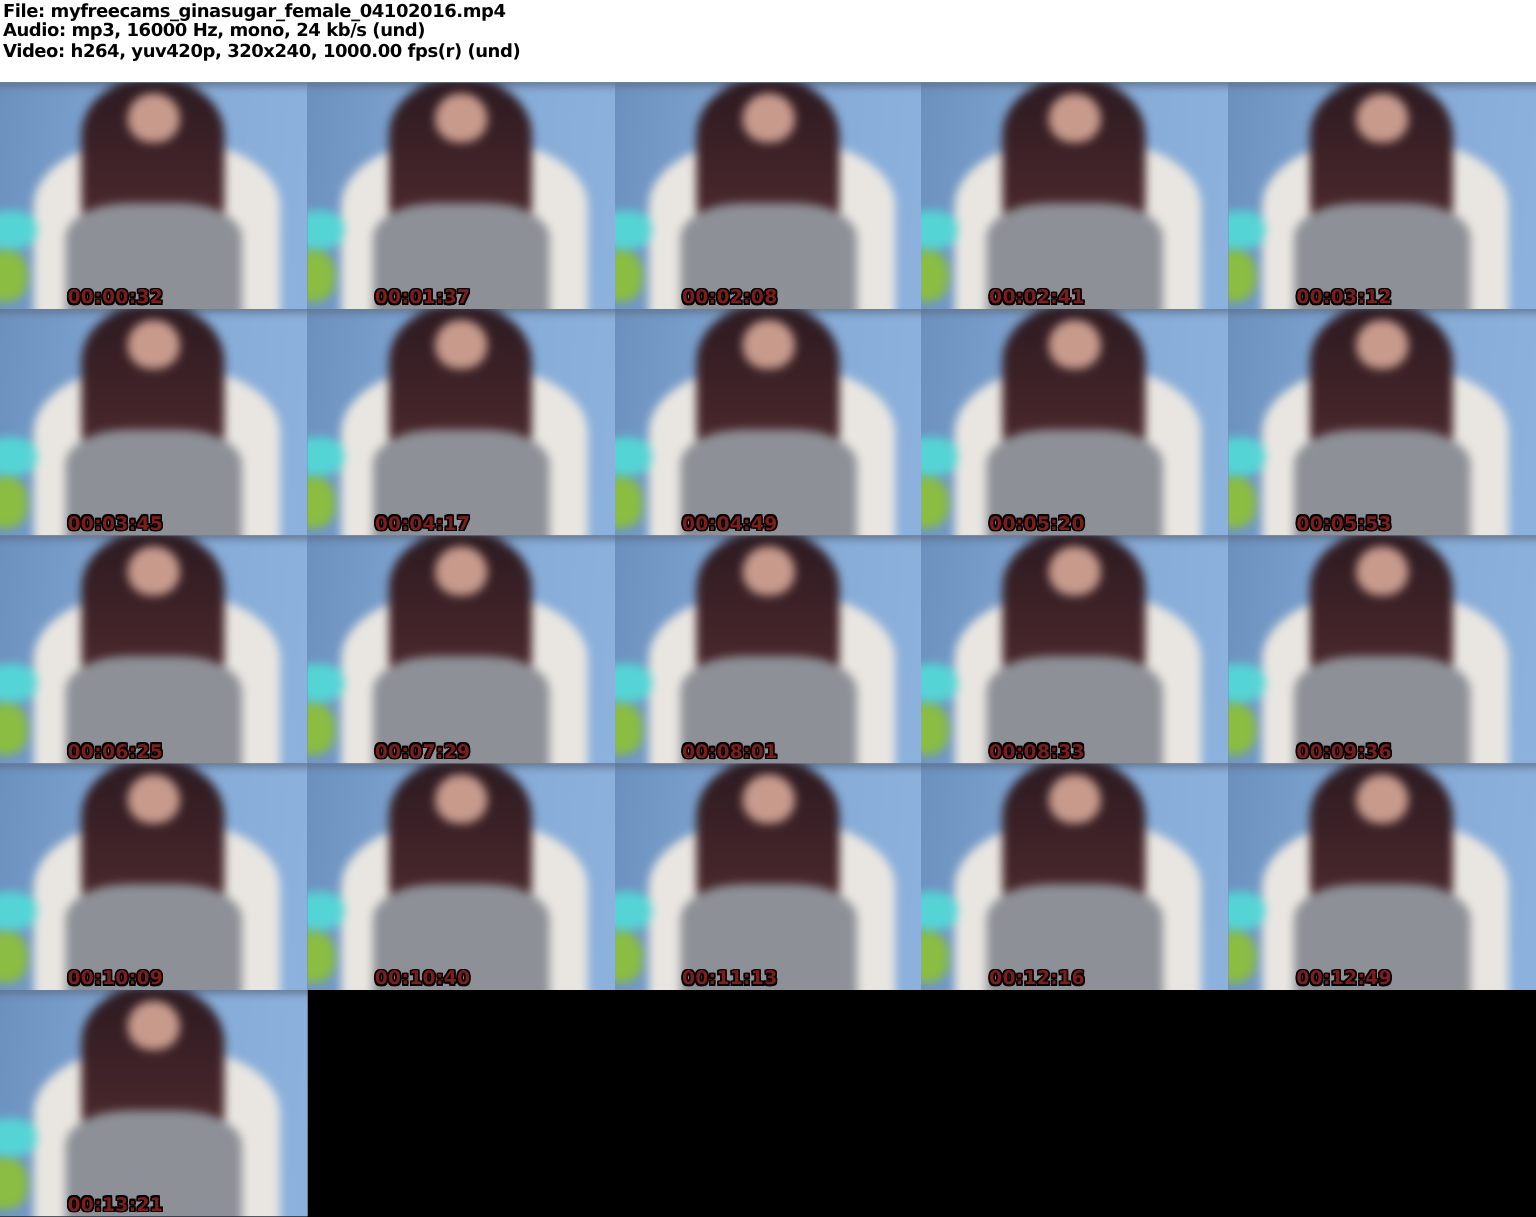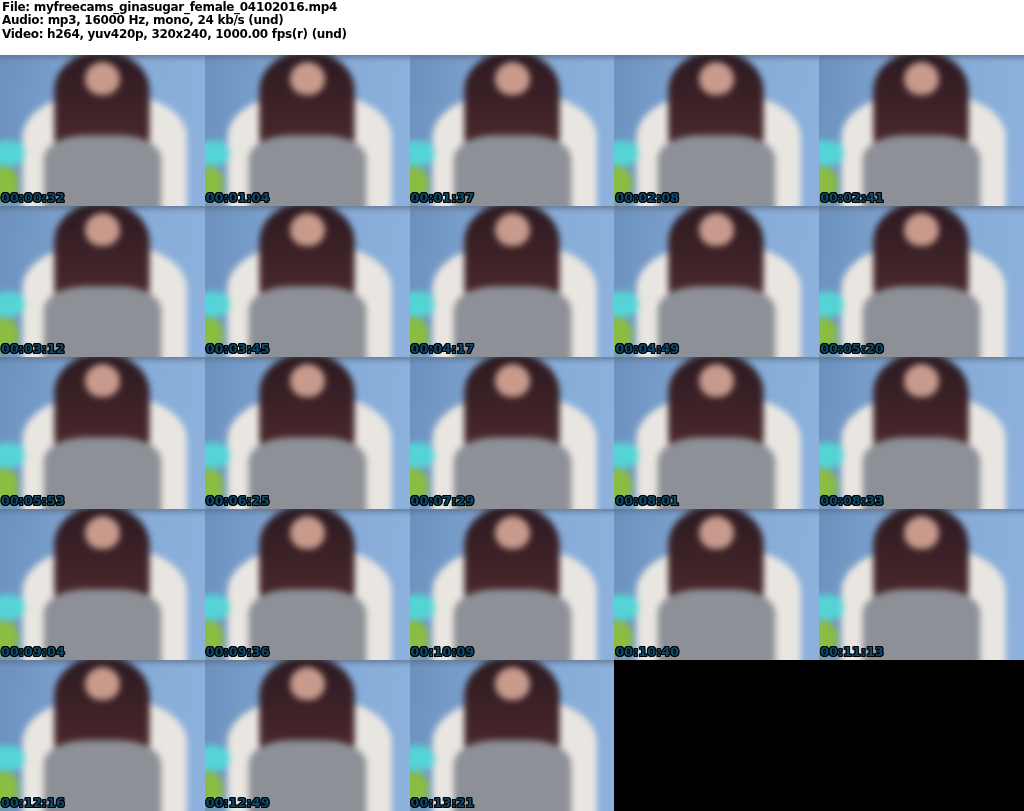--- a/index.html
+++ b/index.html
@@ -84,28 +84,29 @@
   .garment {
     position: absolute; left: 23%; width: 54%; top: 53%; height: 56%;
     background: #8d9097;
     border-radius: 36% 36% 0 0 / 26% 26% 0 0;
   }
   
   .ts {
     position: absolute; left: 1px; bottom: 1px;
     font-size: 12.5px;
     font-weight: bold;
-    color: #0c4a6e;
+    color: #7f1d1d;
     letter-spacing: 0.2px;
     z-index: 2;
     text-shadow:
       -1px -1px 0 #000, 1px -1px 0 #000,
       -1px  1px 0 #000, 1px  1px 0 #000,
        0   -1px 0 #000, 0    1px 0 #000,
       -1px  0   0 #000, 1px  0   0 #000;
+    padding-left: 44px;
   }
 </style>
 </head>
 <body>
 
 <div class="sheet">
 
   <div class="info-header">
     <div class="info-line">File: myfreecams_ginasugar_female_04102016.mp4</div>
     <div class="info-line">Audio: mp3, 16000 Hz, mono, 24 kb/s (und)</div>
@@ -119,32 +120,20 @@
       <div class="chair"></div>
       <div class="pillow-cyan"></div>
       <div class="pillow-green"></div>
       <div class="hair"></div>
       <div class="head"></div>
       <div class="garment"></div>
     </div>
     <span class="ts">00:00:32</span>
   </div>
 
-  <div class="cell">
-    <div class="art">
-      <div class="top-strip"></div>
-      <div class="chair"></div>
-      <div class="pillow-cyan"></div>
-      <div class="pillow-green"></div>
-      <div class="hair"></div>
-      <div class="head"></div>
-      <div class="garment"></div>
-    </div>
-    <span class="ts">00:01:04</span>
-  </div>
 
   <div class="cell">
     <div class="art">
       <div class="top-strip"></div>
       <div class="chair"></div>
       <div class="pillow-cyan"></div>
       <div class="pillow-green"></div>
       <div class="hair"></div>
       <div class="head"></div>
       <div class="garment"></div>
@@ -302,32 +291,20 @@
       <div class="chair"></div>
       <div class="pillow-cyan"></div>
       <div class="pillow-green"></div>
       <div class="hair"></div>
       <div class="head"></div>
       <div class="garment"></div>
     </div>
     <span class="ts">00:08:33</span>
   </div>
 
-  <div class="cell">
-    <div class="art">
-      <div class="top-strip"></div>
-      <div class="chair"></div>
-      <div class="pillow-cyan"></div>
-      <div class="pillow-green"></div>
-      <div class="hair"></div>
-      <div class="head"></div>
-      <div class="garment"></div>
-    </div>
-    <span class="ts">00:09:04</span>
-  </div>
 
   <div class="cell">
     <div class="art">
       <div class="top-strip"></div>
       <div class="chair"></div>
       <div class="pillow-cyan"></div>
       <div class="pillow-green"></div>
       <div class="hair"></div>
       <div class="head"></div>
       <div class="garment"></div>

